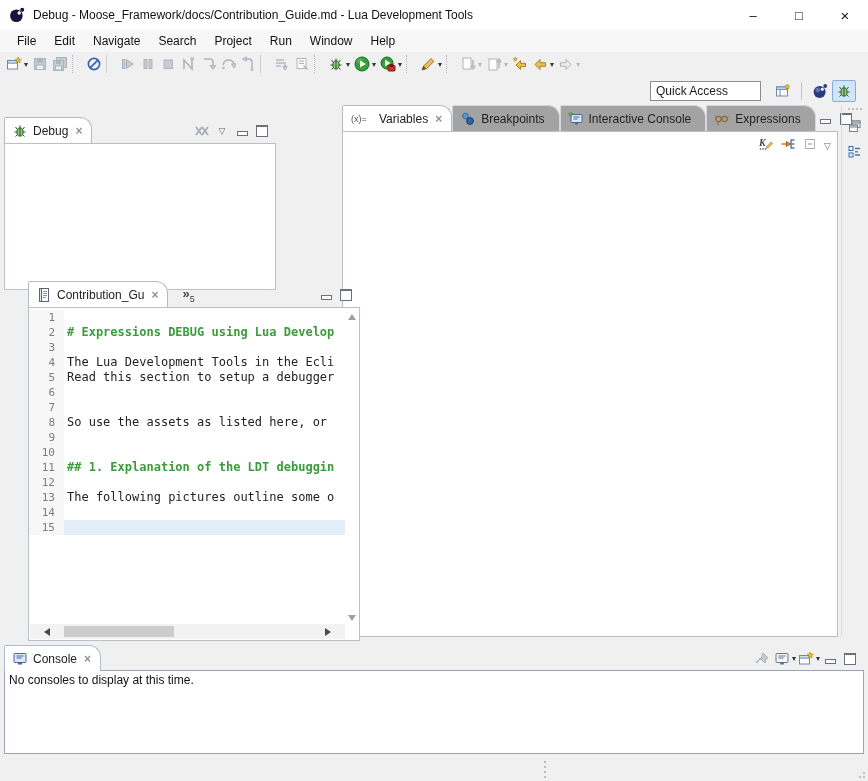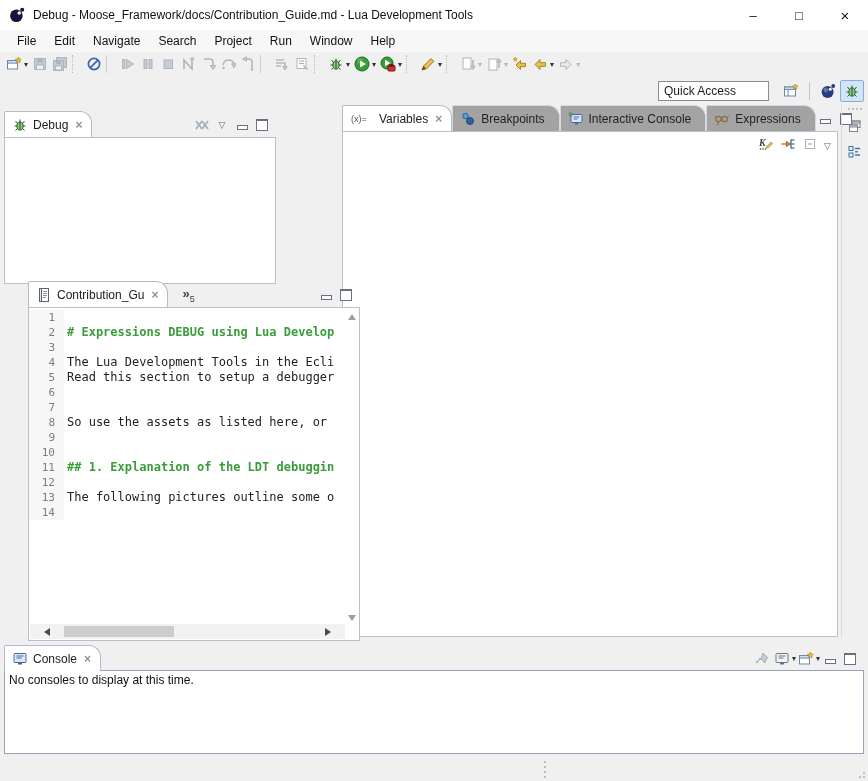--- a/index.html
+++ b/index.html
@@ -24,21 +24,21 @@
   .menu-item{padding:2px 9px;color:#111;}
 
   
   #toolbar{left:0;top:52px;width:868px;height:24px;background:#f0f0f0;display:flex;align-items:center;padding-left:4px;box-sizing:border-box;}
   .tbtn{display:inline-flex;align-items:center;height:22px;padding:0 2px;border-radius:2px;}
   .tbtn .dd{font-size:8px;color:#333;margin-left:2px;}
   .tbtn.dis{opacity:.95;}
   .tsep{width:9px;height:18px;margin:0 2px;border-left:1px dotted #b9b9b9;}
   .tsep.line{border-left:1px solid #cfcfcf;}
 
-  #toolbar2{left:0;top:76px;width:868px;height:29px;background:#f0f0f0;display:flex;align-items:center;justify-content:flex-end;box-sizing:border-box;padding-right:4px;}
+  #toolbar2{left:0;top:76px;width:868px;height:29px;background:#f0f0f0;display:flex;align-items:center;justify-content:flex-end;box-sizing:border-box;padding-right:12px;}
   #quick-access{width:104px;height:18px;background:#fff;border:1px solid #8c8c8c;display:flex;align-items:center;padding-left:5px;color:#1c1c1c;margin-right:10px;}
   .pbar{display:flex;align-items:center;}
   .pbar .vline{width:1px;height:18px;background:#c4c4c4;margin:0 6px;}
   .pbtn{width:24px;height:22px;display:flex;align-items:center;justify-content:center;border-radius:2px;}
   .pbtn.selected{background:#d2e5f6;border:1px solid #84aede;box-sizing:border-box;}
 
   
   .panel{position:absolute;}
   .tabrow{position:absolute;left:0;top:0;right:0;height:26px;display:flex;align-items:flex-end;}
   .tab{height:25px;display:inline-flex;align-items:center;padding:0 9px 0 7px;position:relative;
@@ -47,21 +47,21 @@
   .tab.inactive{border-color:#d3d8e0;background:#a3a3a3;}
   .tab .tlabel{margin:0 5px;}
   .tab .tclose{font-weight:bold;color:#8a93a2;font-size:12px;margin-left:2px;}
   .viewbtns{margin-left:auto;display:flex;align-items:center;height:25px;padding-right:4px;}
   .viewbtns .vb{width:20px;height:20px;display:flex;align-items:center;justify-content:center;}
   .vmenu{font-size:9px;color:#5a6472;}
   .ico-min{width:9px;height:3px;border:1px solid #69717f;background:#fff;margin-top:6px;}
   .ico-max{width:10px;height:9px;border:1px solid #69717f;border-top-width:2px;background:#fff;}
   .pcontent{position:absolute;left:0;top:26px;right:0;bottom:0;background:#fff;border:1px solid #b9c0cc;box-sizing:border-box;}
 
-  #debug-panel{left:4px;top:111px;width:272px;height:173px;}
+  #debug-panel{left:4px;top:117px;width:272px;height:173px;}
   #variables-panel{left:342px;top:105px;width:496px;height:532px;}
   #editor-panel{left:4px;top:281px;width:332px;height:360px;margin-left:24px;}
   #console-panel{left:4px;top:645px;width:860px;height:111px;}
 
   .vtoolbar{position:absolute;right:6px;top:4px;display:flex;align-items:center;gap:6px;}
 
   .chev{color:#444;font-weight:bold;font-size:13px;margin-left:14px;position:relative;top:-3px;}
   .chev sub{font-size:9px;font-weight:normal;}
 
   
@@ -568,20 +568,21 @@
         <div class="eline"><span class="ln">5</span><span class="codewrap"><span class="code">Read this section to setup a debugger</span></span></div>
         <div class="eline"><span class="ln">6</span><span class="codewrap"><span class="code"></span></span></div>
         <div class="eline"><span class="ln">7</span></div>
         <div class="eline"><span class="ln">8</span><span class="codewrap"><span class="code">So use the assets as listed here, or </span></span></div>
         <div class="eline"><span class="ln">9</span><span class="codewrap"><span class="code"></span></span></div>
         <div class="eline"><span class="ln">10</span><span class="codewrap"><span class="code"></span></span></div>
         <div class="eline"><span class="ln">11</span><span class="codewrap"><span class="code heading">## 1. Explanation of the LDT debuggin</span></span></div>
         <div class="eline"><span class="ln">12</span><span class="codewrap"><span class="code"></span></span></div>
         <div class="eline"><span class="ln">13</span><span class="codewrap"><span class="code">The following pictures outline some o</span></span></div>
         <div class="eline"><span class="ln">14</span><span class="codewrap"><span class="code"></span></span></div>
+        <div class="eline current"><span class="ln">15</span><span class="codewrap"><span class="code"></span></span></div>
       </div>
     <div class="vscroll">
       <span class="sarrow up"></span>
       <span class="sarrow down"></span>
     </div>
     <div class="hscroll">
       <span class="harrow left"></span>
       <span class="hthumb"></span>
       <span class="harrow right"></span>
     </div>

